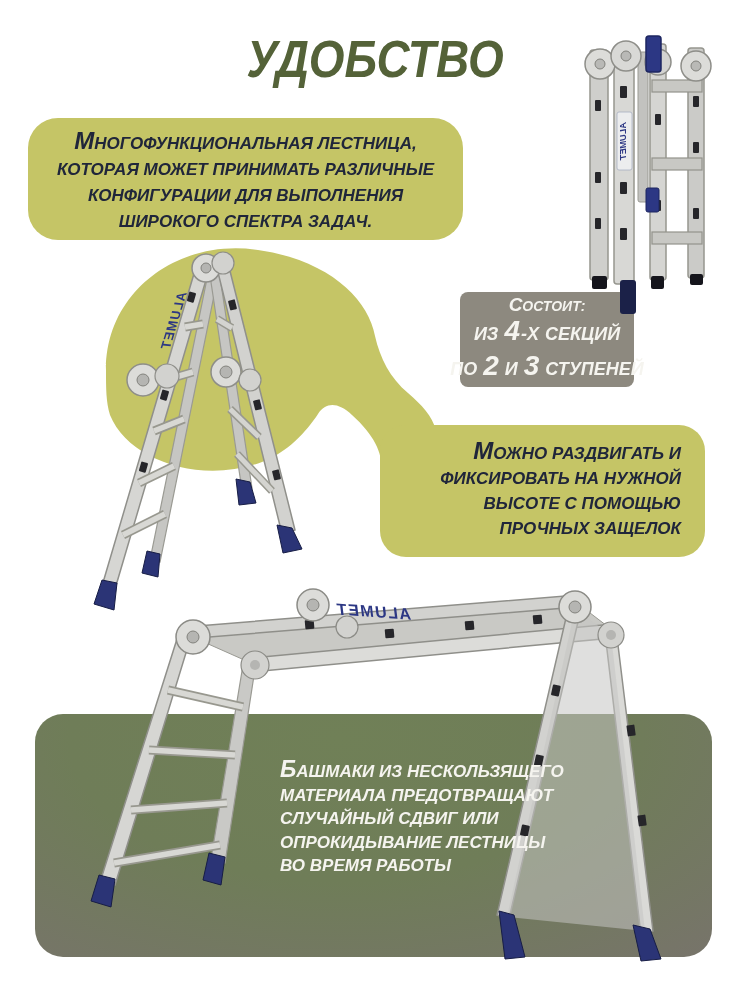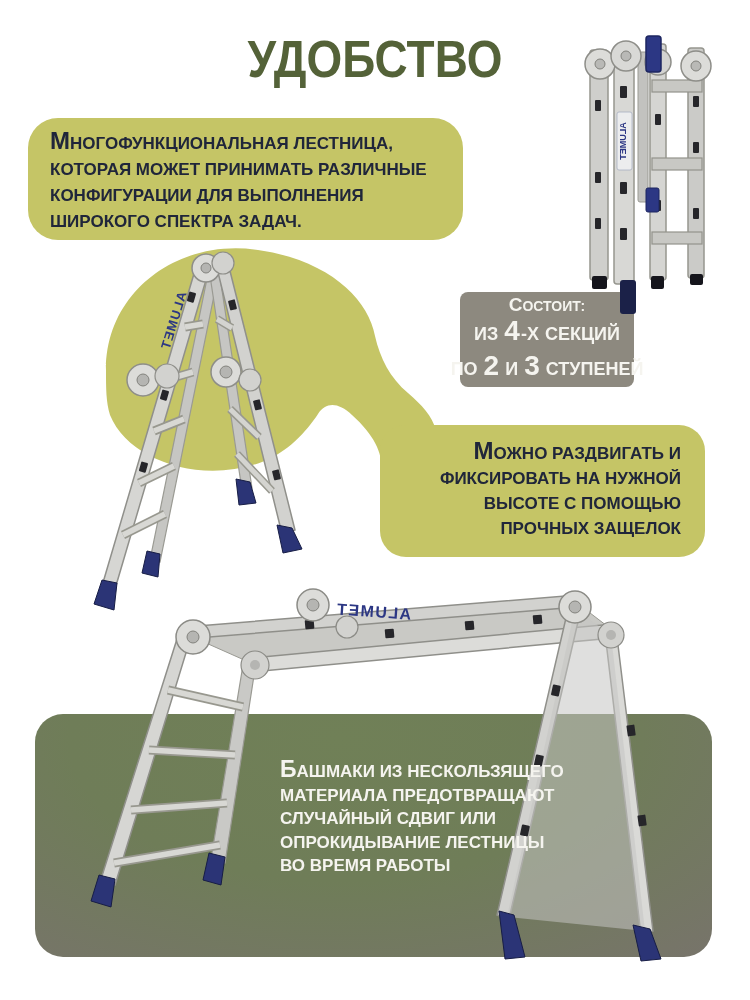--- a/index.html
+++ b/index.html
@@ -1,33 +1,34 @@
 <!DOCTYPE html>
 <html><head>
 <meta charset="utf-8">
 <style>
   html,body{margin:0;padding:0;background:#ffffff;}
   .canvas{
     position:relative;width:750px;height:1000px;overflow:hidden;background:#ffffff;
     font-family:"Liberation Sans",sans-serif;
+    font-style:italic;
   }
   
   .title{
     position:absolute;top:34px;left:0;width:750px;margin:0;text-align:center;
     font-size:51px;font-weight:800;color:#546238;letter-spacing:0px;line-height:52px;
     transform:scaleX(.9);transform-origin:50% 0;
   }
   
   .bubble{position:absolute;background:#c5c566;box-sizing:border-box;color:#20263a;}
   .bubble.intro{left:28px;top:118px;width:435px;height:122px;border-radius:30px;padding:11px 22px;z-index:4;}
   .bubble.extend{left:380px;top:425px;width:325px;height:132px;border-radius:26px;padding:14px 24px;z-index:4;}
   .lead{font-size:24px;font-weight:700;line-height:1;}
   .caps{white-space:pre-line;text-transform:uppercase;font-weight:700;font-size:17px;}
   .intro .caps{line-height:26px;}
-  .intro{line-height:26px;}
+  .intro{line-height:26px;text-align:center;}
   .extend{line-height:25px;text-align:right;}
   .extend .caps{line-height:25px;}
   
   .consists{
     position:absolute;left:460px;top:292px;width:174px;height:95px;border-radius:8px;
     background:#8d897f;z-index:3;display:flex;flex-direction:column;align-items:center;
     justify-content:center;gap:1px;color:#f5f4ef;text-transform:uppercase;font-weight:700;
   }
   .c-head{font-size:14px;line-height:18px;}
   .c-lead{font-size:19px;}

